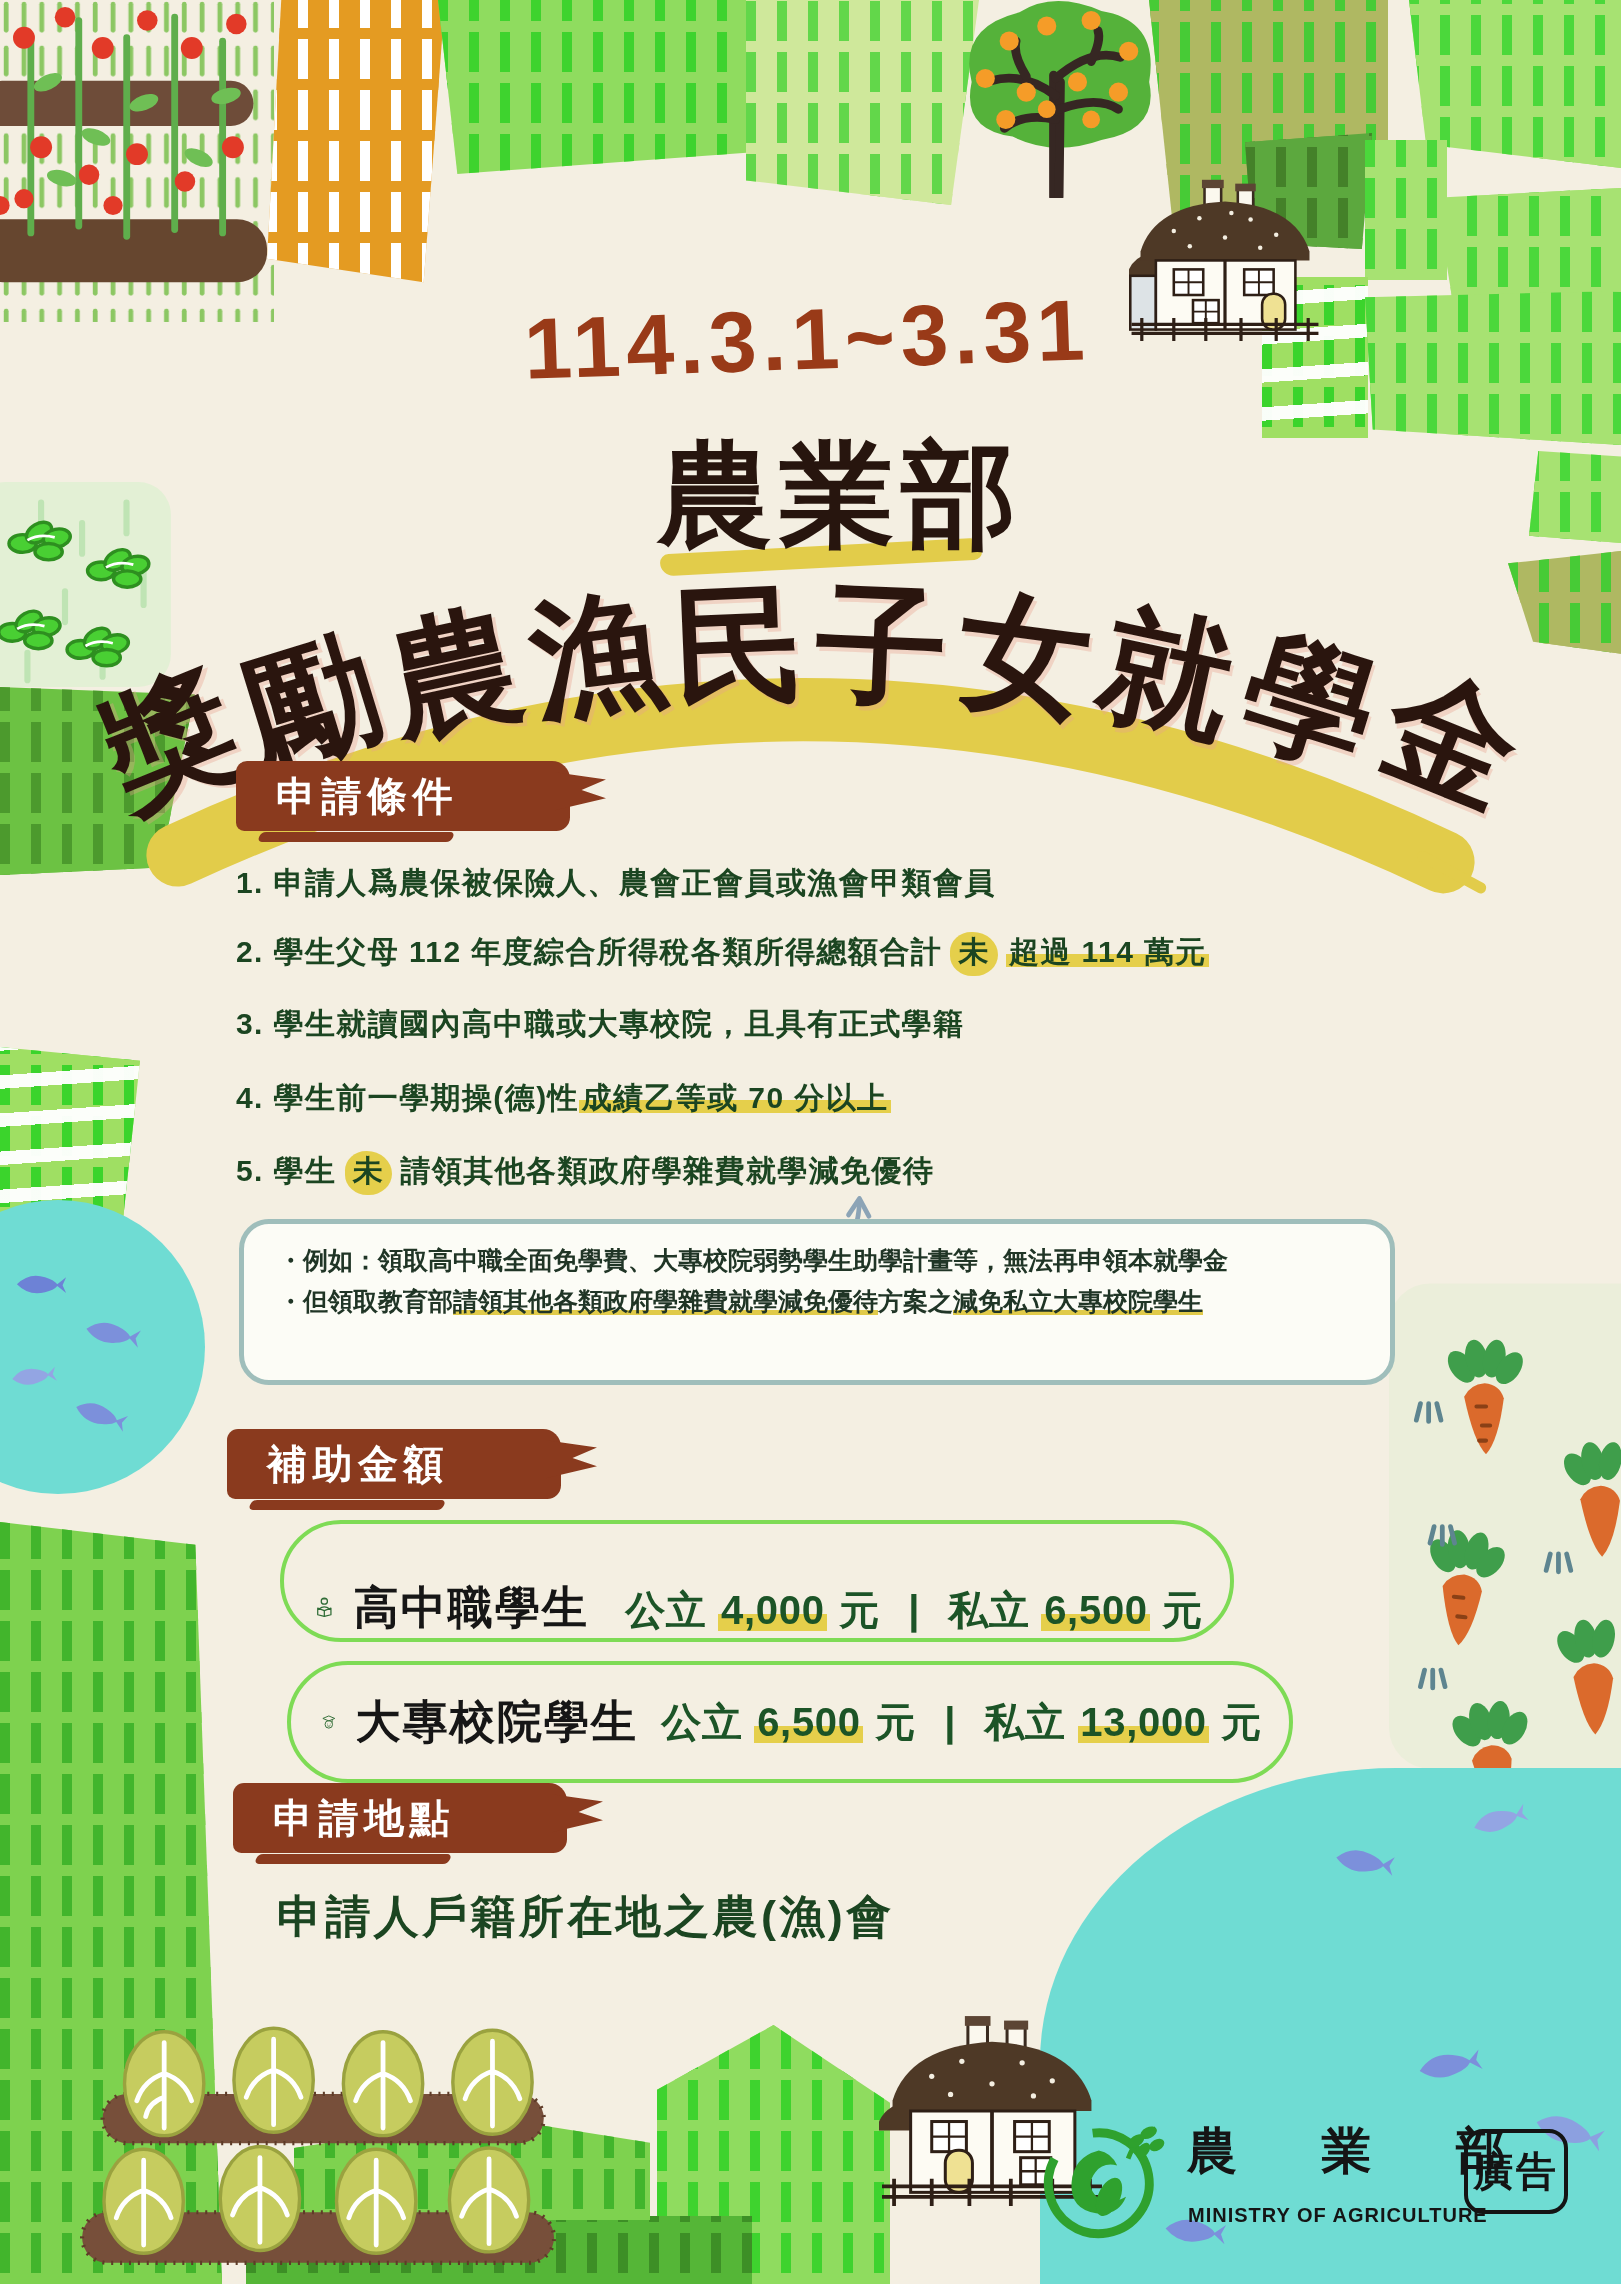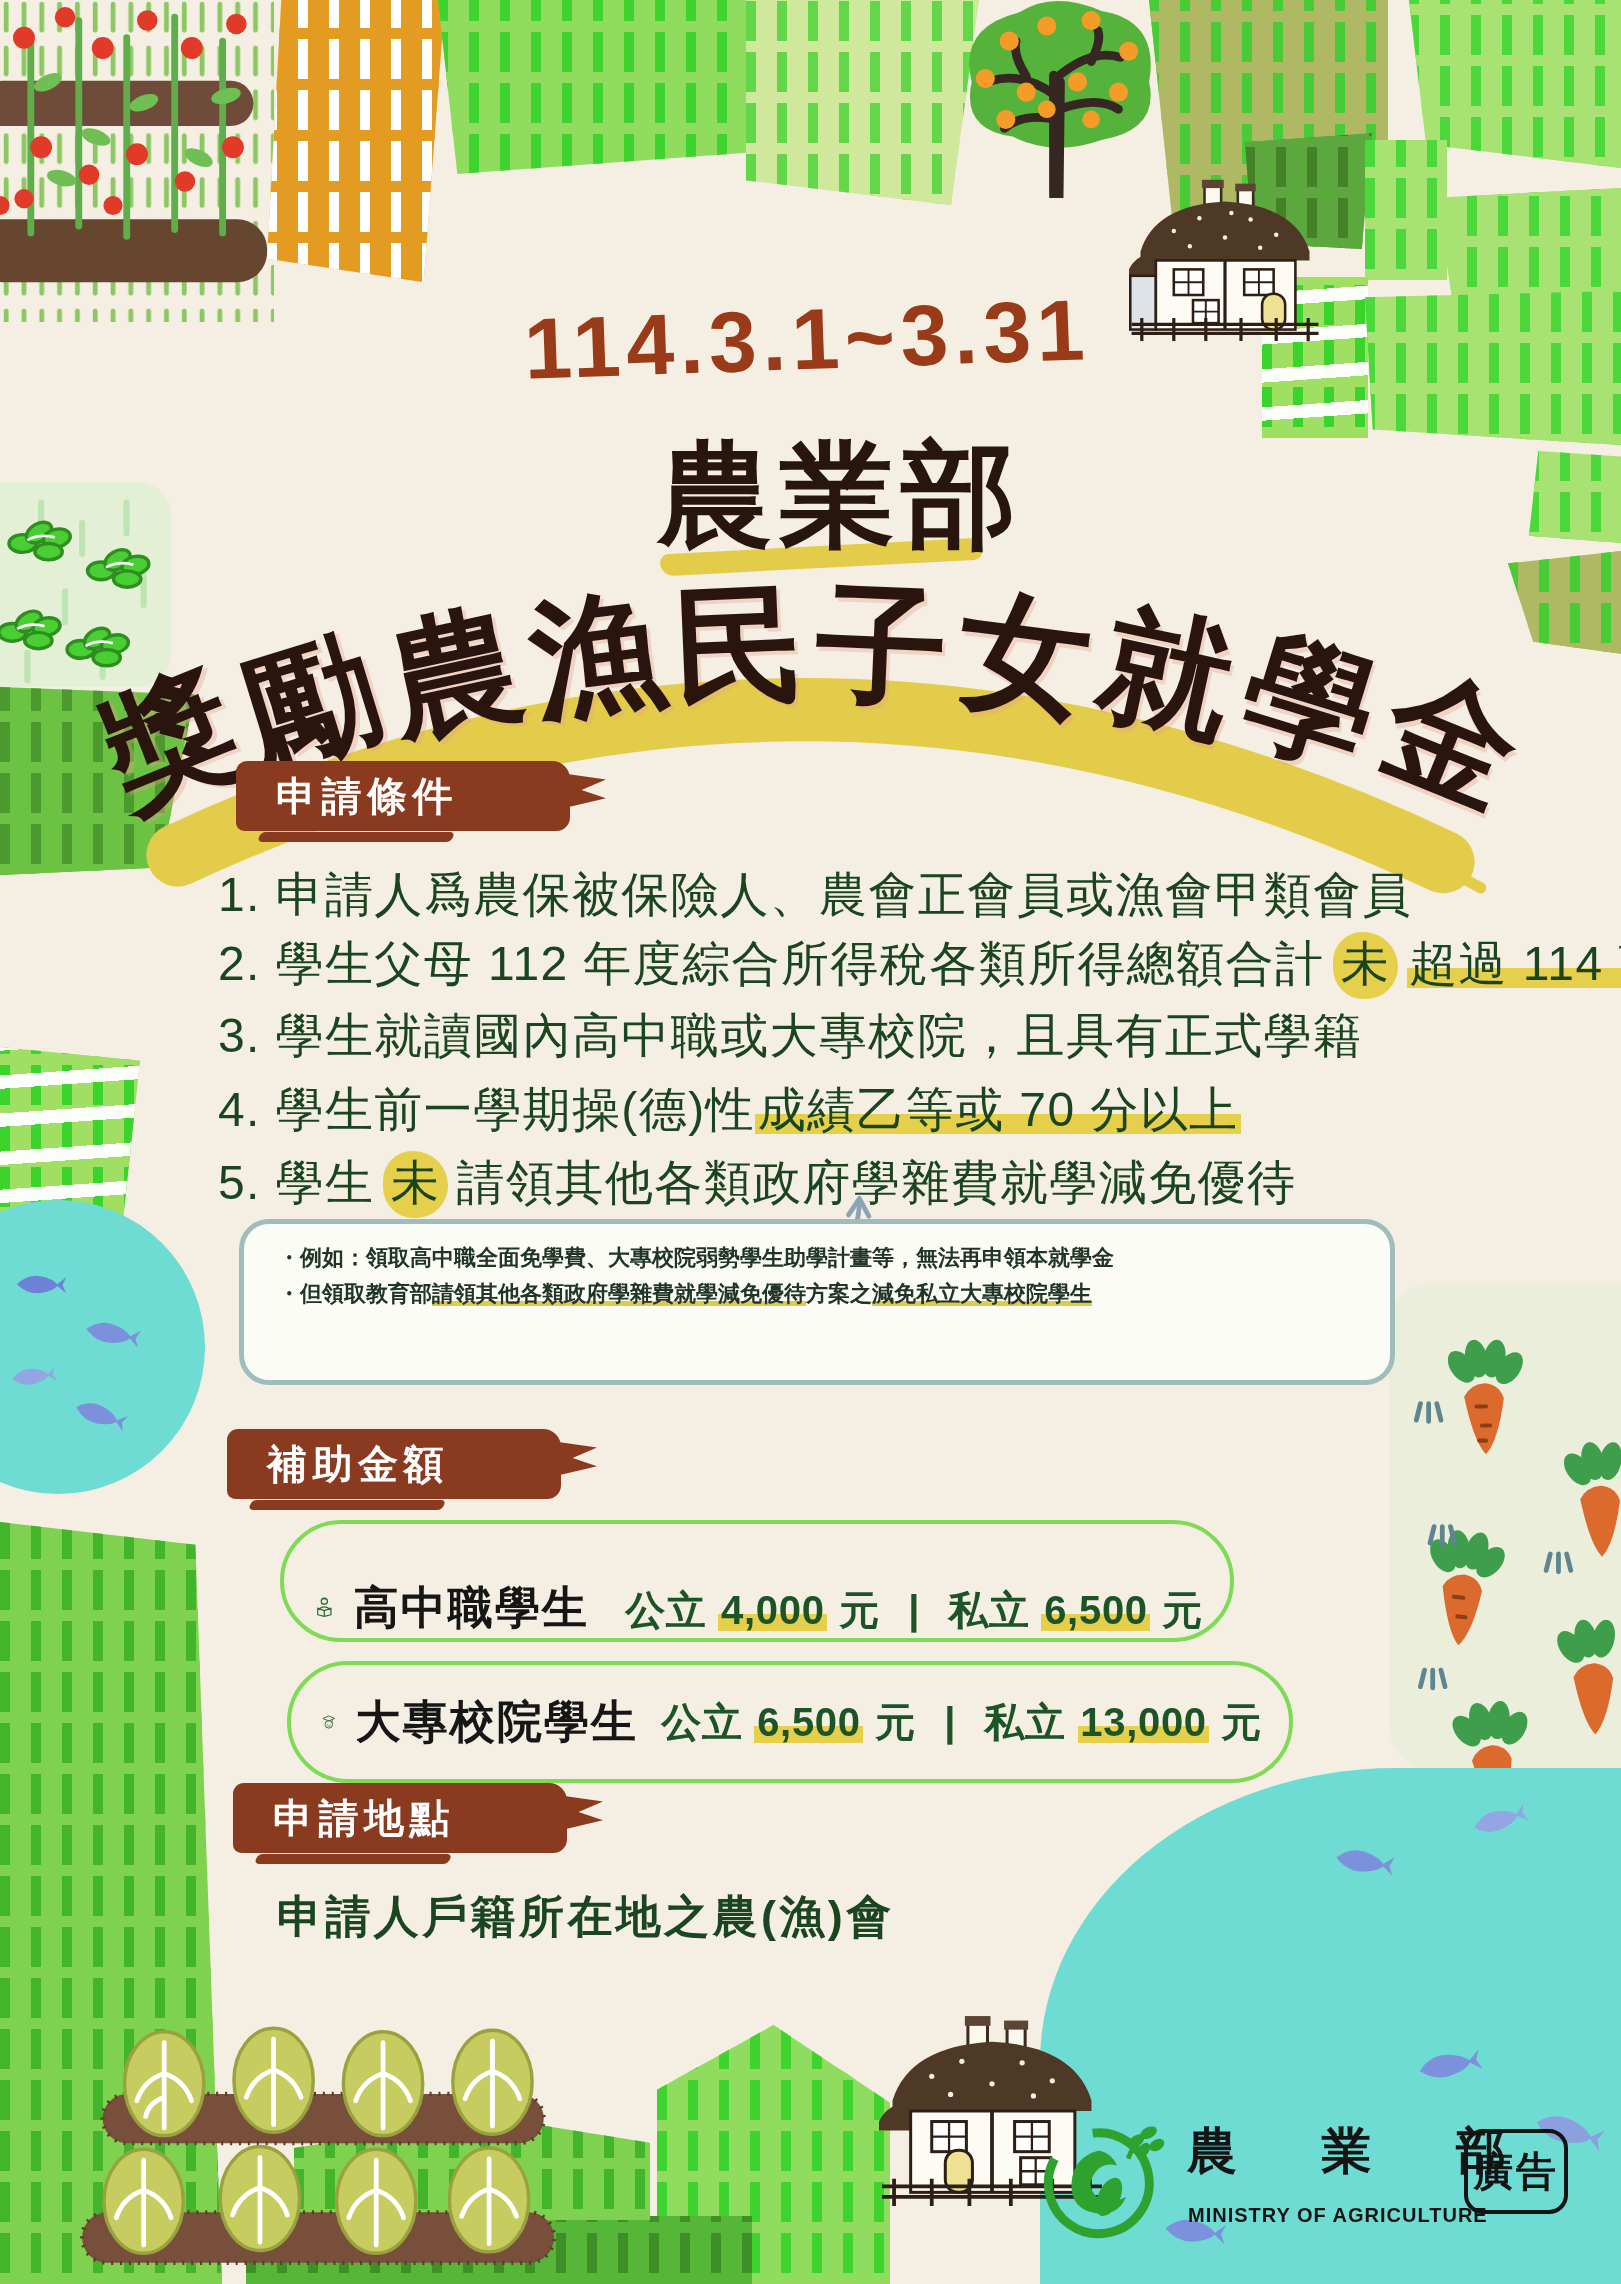--- a/index.html
+++ b/index.html
@@ -29,30 +29,30 @@
   .title-brush{position:absolute;left:130px;top:602px;z-index:3;}
   
   .badge{position:absolute;width:294px;height:70px;background:#8A3A1E;color:#FFFFFF;
         display:flex;align-items:center;padding-left:40px;font-size:40px;font-weight:800;
         letter-spacing:5.5px;border-radius:11px 18px 13.7px 8.2px;z-index:5;}
   .badge::after{content:"";position:absolute;right:-36px;top:16%;width:51px;height:58%;background:#8A3A1E;
         clip-path:polygon(0 0,100% 18%,52% 44%,100% 64%,0 94%);}
   .badge::before{content:"";position:absolute;left:23px;bottom:-11px;width:58%;height:10.3px;background:#8A3A1E;
         border-radius:5.5px;transform:skewX(-24deg);}
   
-  .item{position:absolute;left:218px;font-size:48px;font-weight:400;color:#1B4521;letter-spacing:1.4px;
+  .item{position:absolute;left:236px;font-size:30px;font-weight:700;color:#1B4521;letter-spacing:1.4px;
         white-space:nowrap;z-index:5;}
   .blob{display:inline-block;background:#E5CF4B;border-radius:46% 54% 50% 48%;padding:0 8.2px 2.7px;margin:0 8.2px;}
   .hl-under{background-image:linear-gradient(transparent 58%, #E5CF4B 58%, #E5CF4B 97%, transparent 97%);padding:0 2.7px;}
   .u-y{background-image:linear-gradient(transparent 82%, #E0CA49 82%);}
   
   .note{position:absolute;left:239px;top:1219px;width:1156px;height:166px;background:#FCFCF6;
         border:5.5px solid #9FBEBB;border-radius:30px;box-sizing:border-box;
         padding:16.4px 24.6px 12.3px 34px;z-index:5;}
-  .note p{margin:0;font-size:22px;font-weight:700;color:#203526;line-height:1.62;white-space:nowrap;}
+  .note p{margin:0;font-size:25px;font-weight:700;color:#203526;line-height:1.62;white-space:nowrap;}
   .note .indent{padding-left:30px;}
   .arrow-svg{position:absolute;left:787px;top:1189px;z-index:5;}
   
   .pill{position:absolute;height:122px;border:4.1px solid #7EDB55;border-radius:65px;box-sizing:border-box;
         display:flex;align-items:center;padding:0 27px 0 30px;z-index:5;}
   .pill .label{margin-left:19px;font-size:45px;font-weight:900;color:#161616;letter-spacing:2.1px;white-space:nowrap;}
   .pill .amounts{margin-left:36px;font-size:40px;font-weight:800;color:#1C5427;letter-spacing:0.7px;white-space:nowrap;}
   .pill .amounts .div{margin:0 16.4px;}
   .loc-text{position:absolute;left:277px;top:1887px;font-size:45px;font-weight:800;color:#1B4521;
         letter-spacing:3.4px;z-index:5;}

